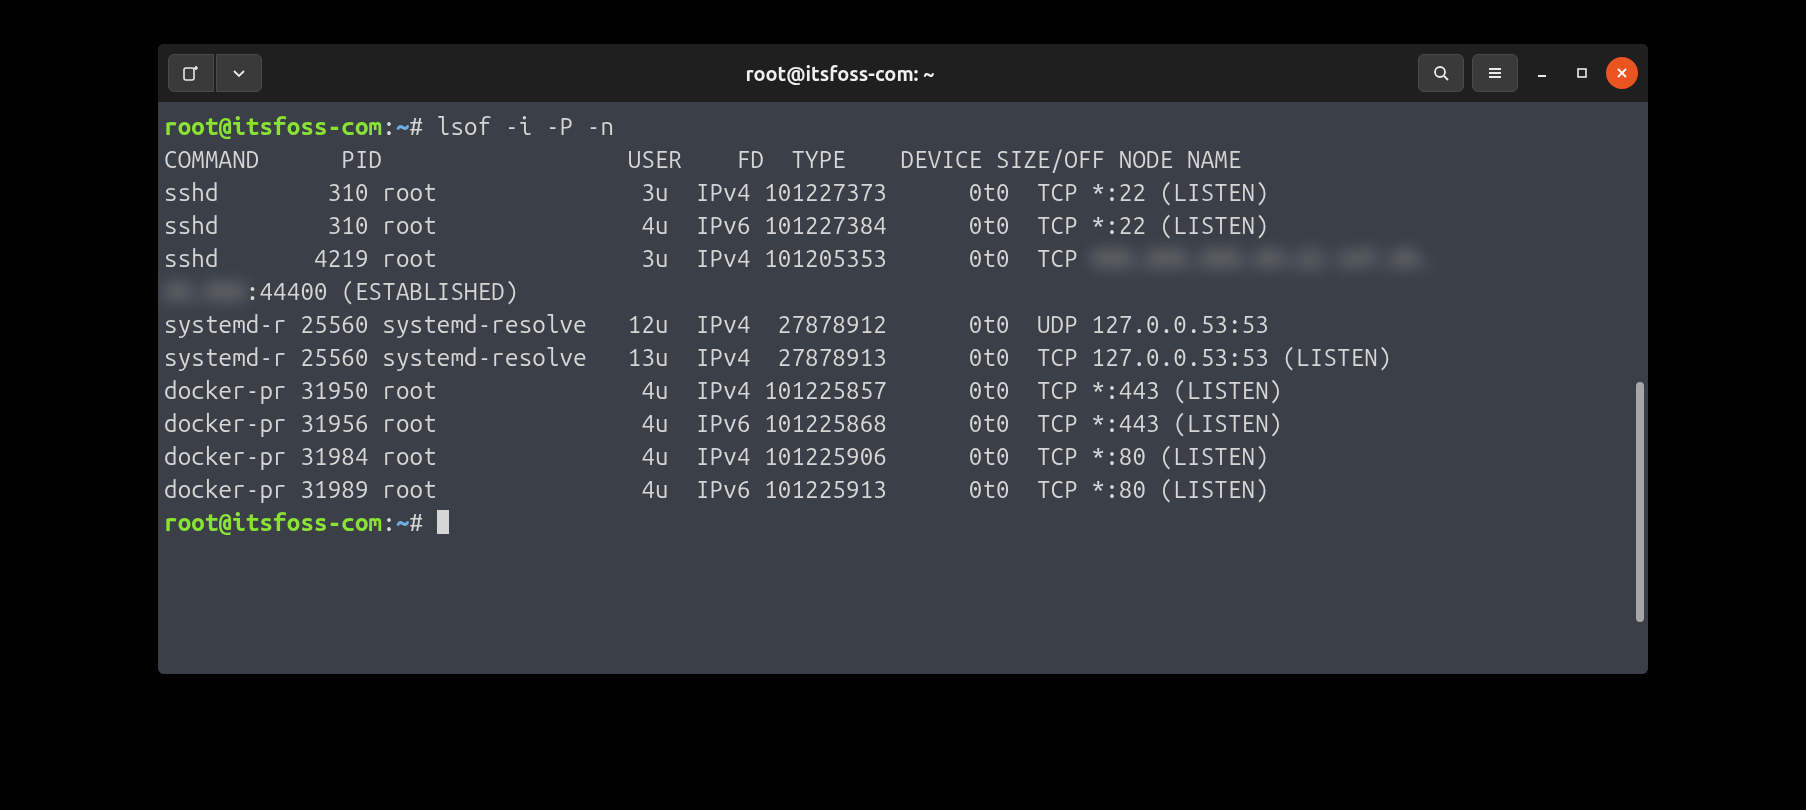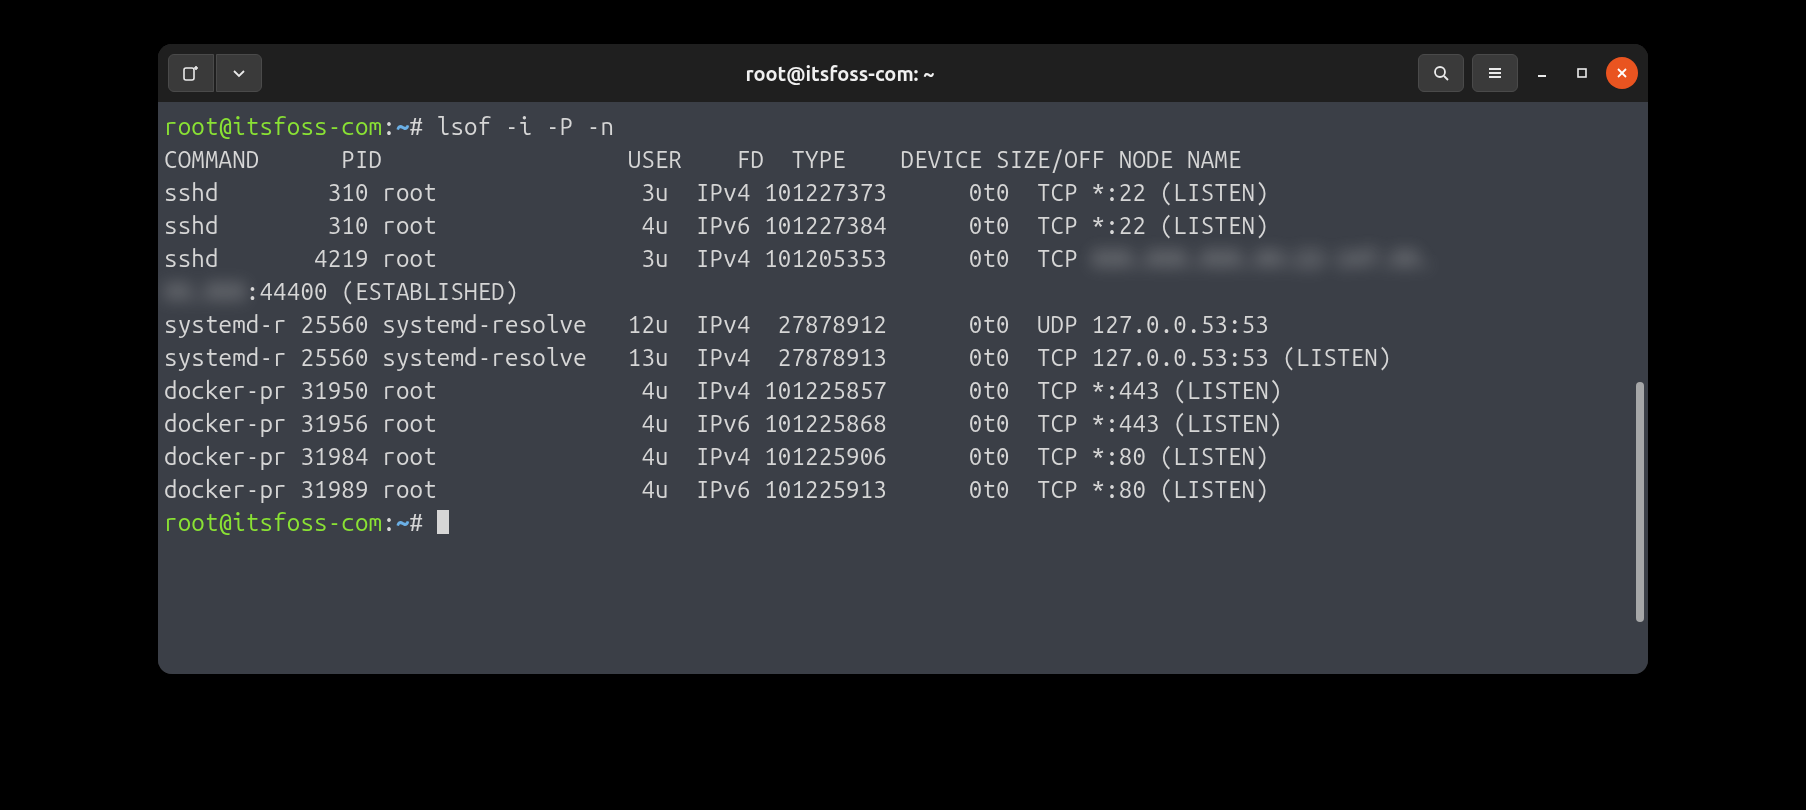--- a/index.html
+++ b/index.html
@@ -10,21 +10,21 @@
     display: flex;
     align-items: flex-start;
     justify-content: center;
     font-family: 'Ubuntu Mono', 'DejaVu Sans Mono', 'Consolas', monospace;
   }
   .window {
     margin-top: 44px;
     width: 1490px;
     height: 630px;
     background: #2c2c2c;
-    border-radius: 14px;
+    border-radius: 6px;
     overflow: hidden;
     box-shadow: 0 10px 40px rgba(0,0,0,0.6);
     display: flex;
     flex-direction: column;
   }
   .titlebar {
     height: 58px;
     background: #1f1f1f;
     display: flex;
     align-items: center;
@@ -80,21 +80,21 @@
   .scrollbar {
     position: absolute;
     right: 4px;
     top: 280px;
     width: 8px;
     height: 240px;
     background: #bababa;
     border-radius: 4px;
     opacity: 0.85;
   }
-  .prompt-user { color: #8ae234; font-weight: 400; text-align: right; }
+  .prompt-user { color: #8ae234; font-weight: 700; text-align: right; }
   .prompt-colon { color: #d6d6d6; }
   .prompt-path { color: #6bb0e6; font-weight: 700; }
   .prompt-hash { color: #d6d6d6; }
   .cursor {
     display: inline-block;
     width: 12px;
     height: 24px;
     background: #d6d6d6;
     vertical-align: -3px;
   }

